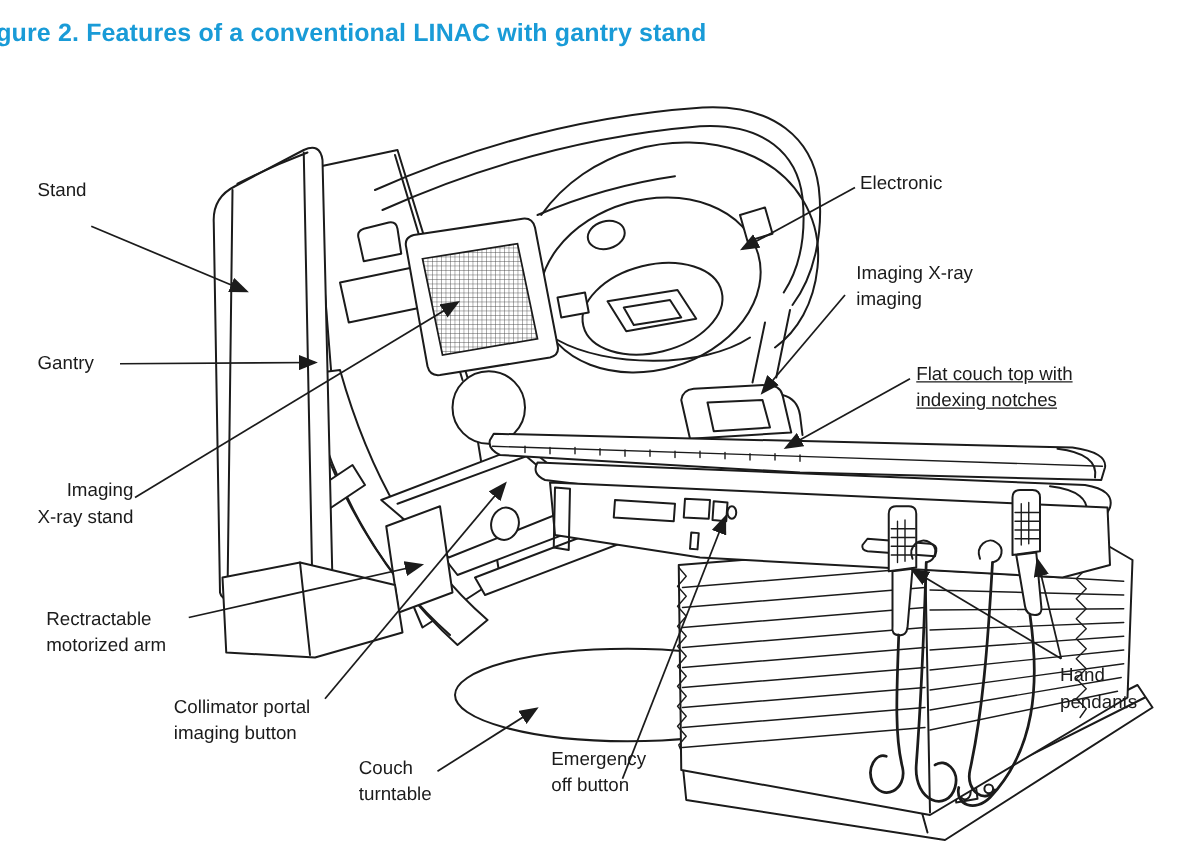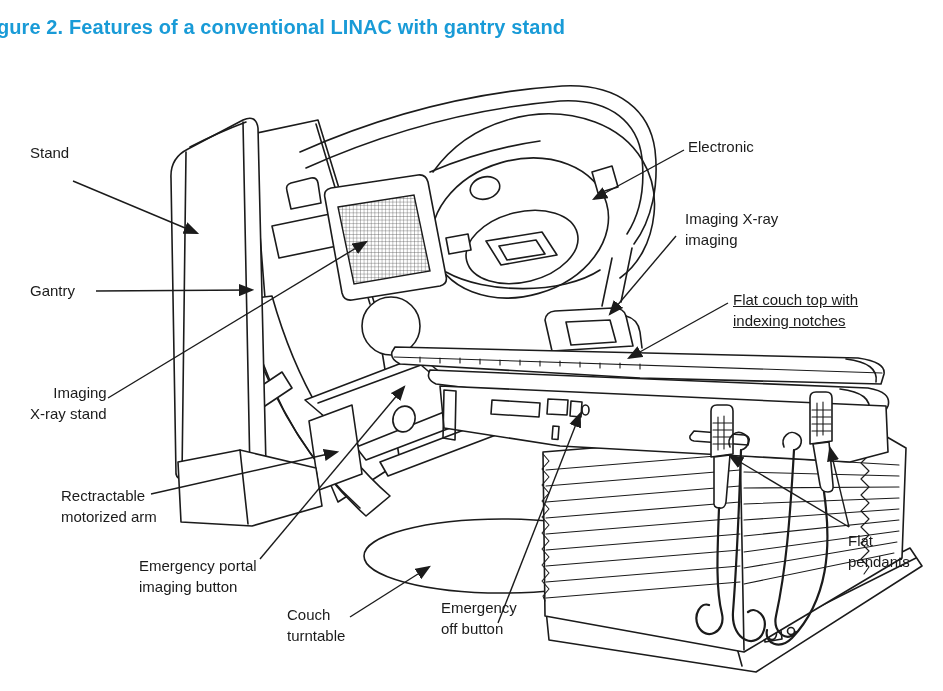--- a/index.html
+++ b/index.html
@@ -175,26 +175,26 @@
       <div class="lbl" style="left: 30px; top: 143px;">
         <div>Stand</div>
       </div>
       <div class="lbl" style="left: 30px; top: 281px; text-align: right;">
         <div>Gantry</div>
       </div>
       <div class="lbl" style="left: 30px; top: 383px; text-align: right;">
         <div>Imaging</div>
         <div>X-ray stand</div>
       </div>
-      <div class="lbl" style="left: 37px; top: 486px; margin-left: 24px;">
+      <div class="lbl" style="left: 37px; top: 486px;">
         <div>Rectractable</div>
         <div>motorized arm</div>
       </div>
       <div class="lbl" style="left: 139px; top: 556px;">
-        <div>Emergency portal</div>
+        <div>Collimator portal</div>
         <div>imaging button</div>
       </div>
       <div class="lbl" style="left: 287px; top: 605px;">
         <div>Couch</div>
         <div>turntable</div>
       </div>
       <div class="lbl" style="left: 441px; top: 598px;">
         <div>Emergency</div>
         <div>off button</div>
       </div>
@@ -203,18 +203,18 @@
       </div>
       <div class="lbl" style="left: 685px; top: 209px;">
         <div>Imaging X-ray</div>
         <div>imaging</div>
       </div>
       <div class="lbl" style="left: 733px; top: 290px; text-decoration: underline;">
         <div>Flat couch top with</div>
         <div>indexing notches</div>
       </div>
       <div class="lbl" style="left: 848px; top: 531px;">
-        <div>Flat</div>
+        <div>Hand</div>
         <div>pendants</div>
       </div>
     </div>
 
 </div>
 
 </body></html>

